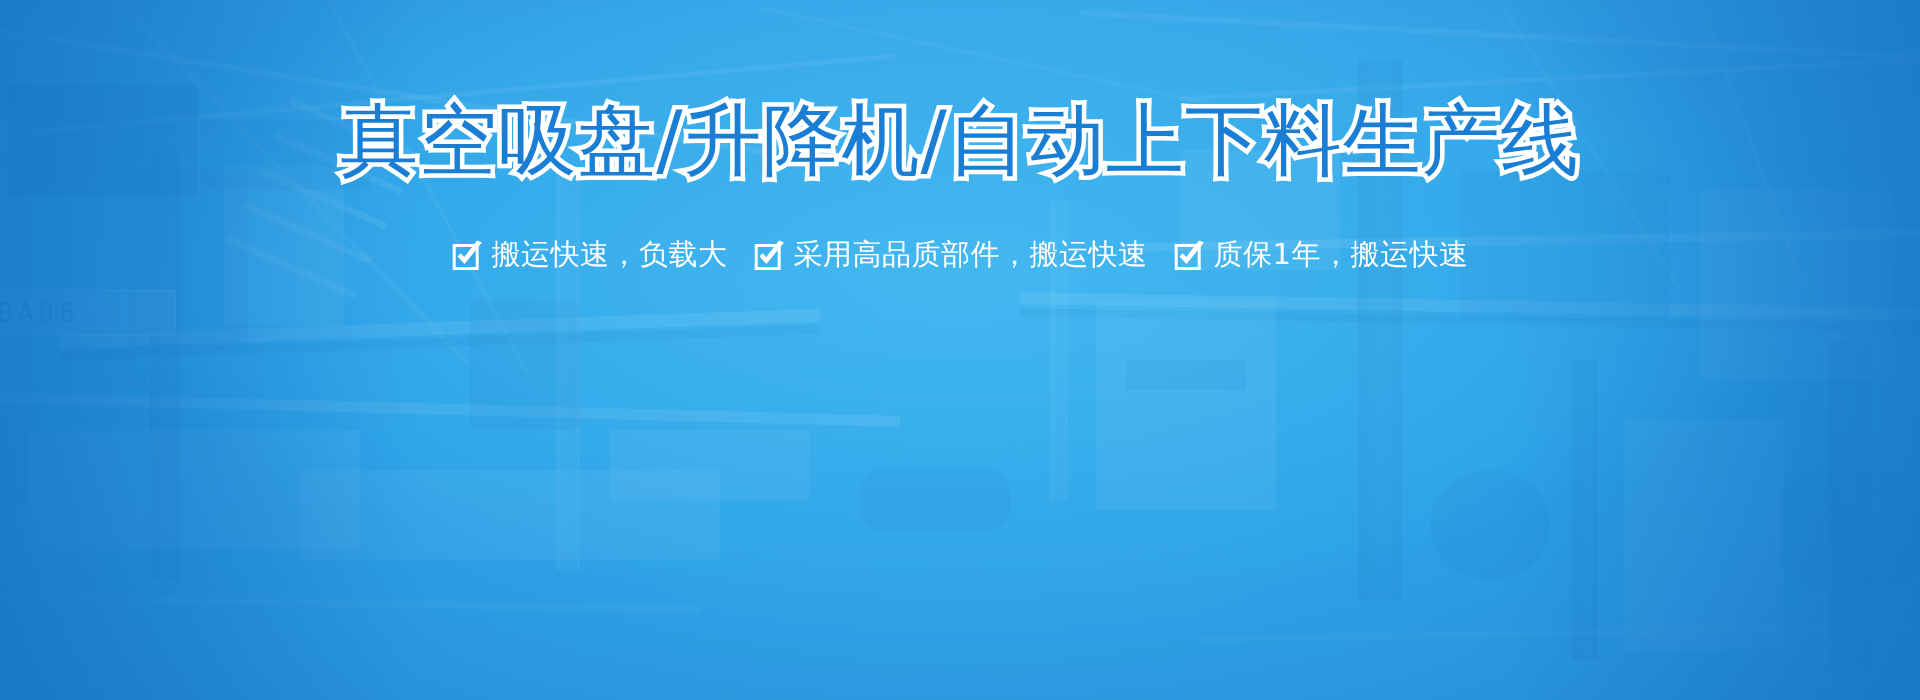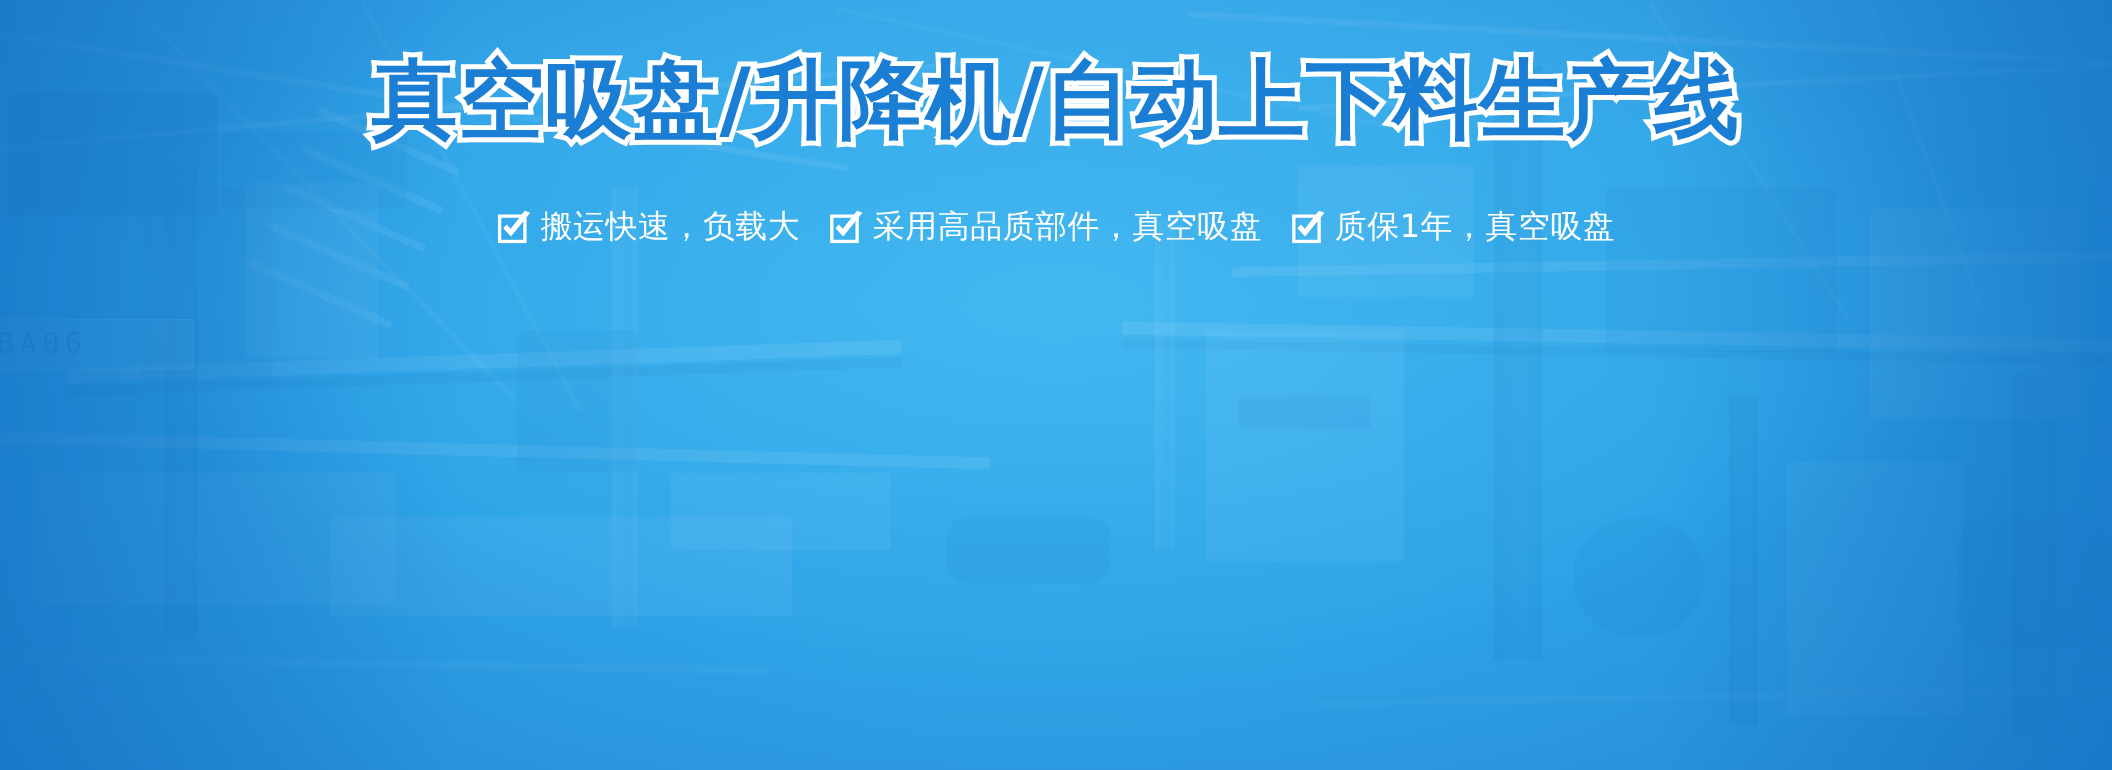--- a/index.html
+++ b/index.html
@@ -115,24 +115,24 @@
 
   
   .content {
     position:absolute; inset:0;
     display:flex; flex-direction:column;
     align-items:center;
     z-index:5;
   }
 
   .headline {
-    margin-top:52px;
+    margin-top:101px;
     font-size:78px;
     line-height:1;
-    font-weight:bold;
+    font-weight:normal;
     letter-spacing:1px;
     color:#1a7fd4;
     -webkit-text-stroke:9px #ffffff;
     paint-order:stroke fill;
     white-space:nowrap;
     font-family:"DejaVu Sans","Liberation Sans",sans-serif;
   }
 
   .subtitle-badge {
     margin-top:26px;
@@ -260,29 +260,29 @@
         <span class="label">搬运快速，负载大</span>
       </div>
 
       <div class="feature">
         <span class="check-icon">
           <svg width="31" height="31" viewBox="0 0 31 31" aria-hidden="true">
             <rect x="2.2" y="5.5" width="23" height="23" fill="none" stroke="#ffffff" stroke-width="3"></rect>
             <path d="M5.5 16.5 L12.5 24 L30 2.5 L25 0.5 L12.3 17 L8.5 13.2 Z" fill="#ffffff"></path>
           </svg>
         </span>
-        <span class="label">采用高品质部件，真空吸盘</span>
+        <span class="label">采用高品质部件，搬运快速</span>
       </div>
 
       <div class="feature">
         <span class="check-icon">
           <svg width="31" height="31" viewBox="0 0 31 31" aria-hidden="true">
             <rect x="2.2" y="5.5" width="23" height="23" fill="none" stroke="#ffffff" stroke-width="3"></rect>
             <path d="M5.5 16.5 L12.5 24 L30 2.5 L25 0.5 L12.3 17 L8.5 13.2 Z" fill="#ffffff"></path>
           </svg>
         </span>
-        <span class="label">质保1年，真空吸盘</span>
+        <span class="label">质保1年，搬运快速</span>
       </div>
 
     </div>
   </div>
 
 </div>
 
 </body></html>

